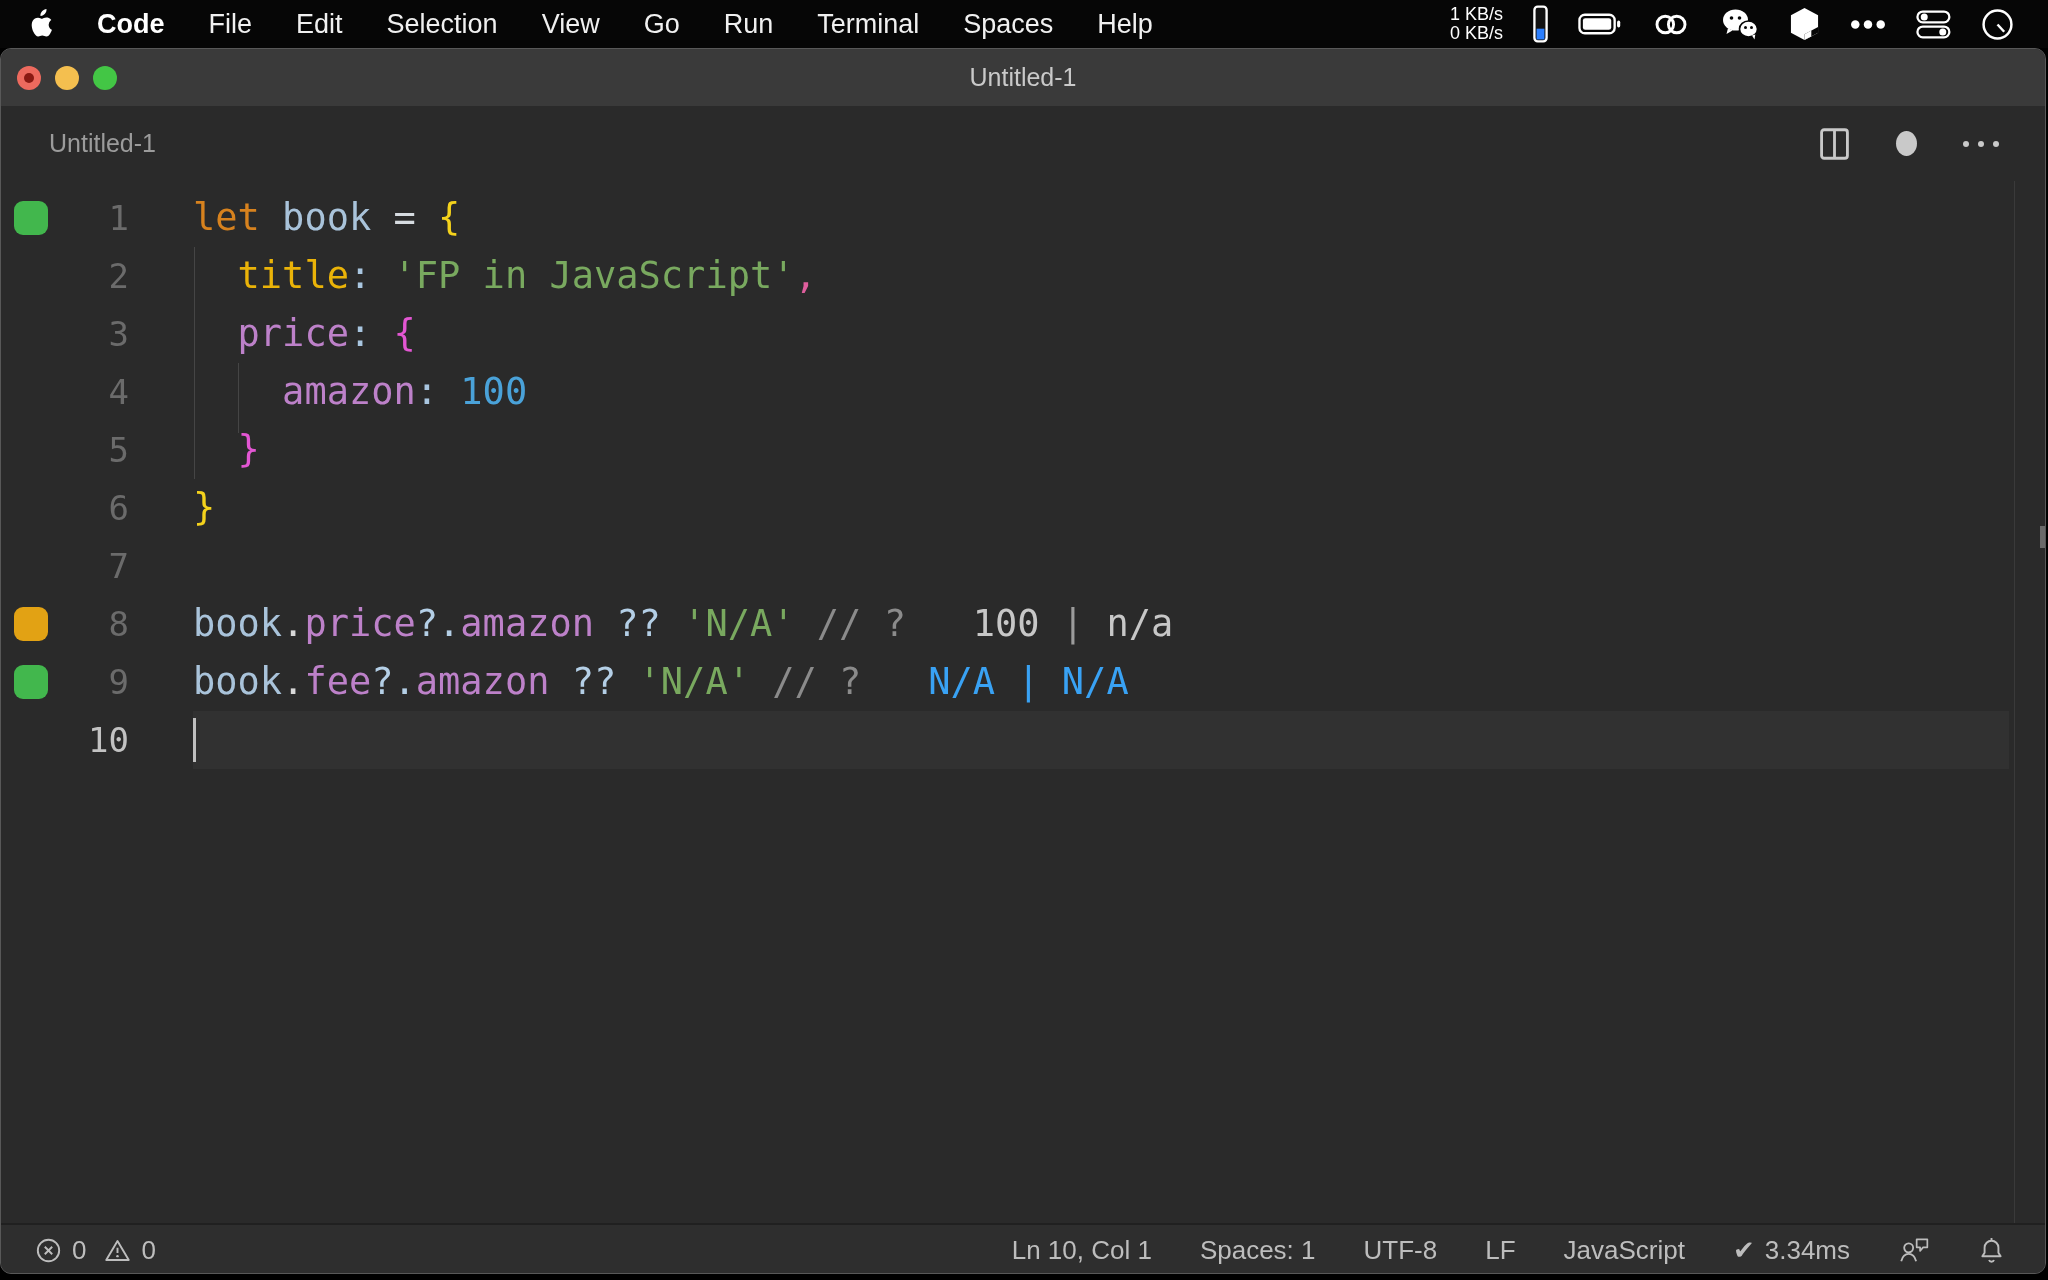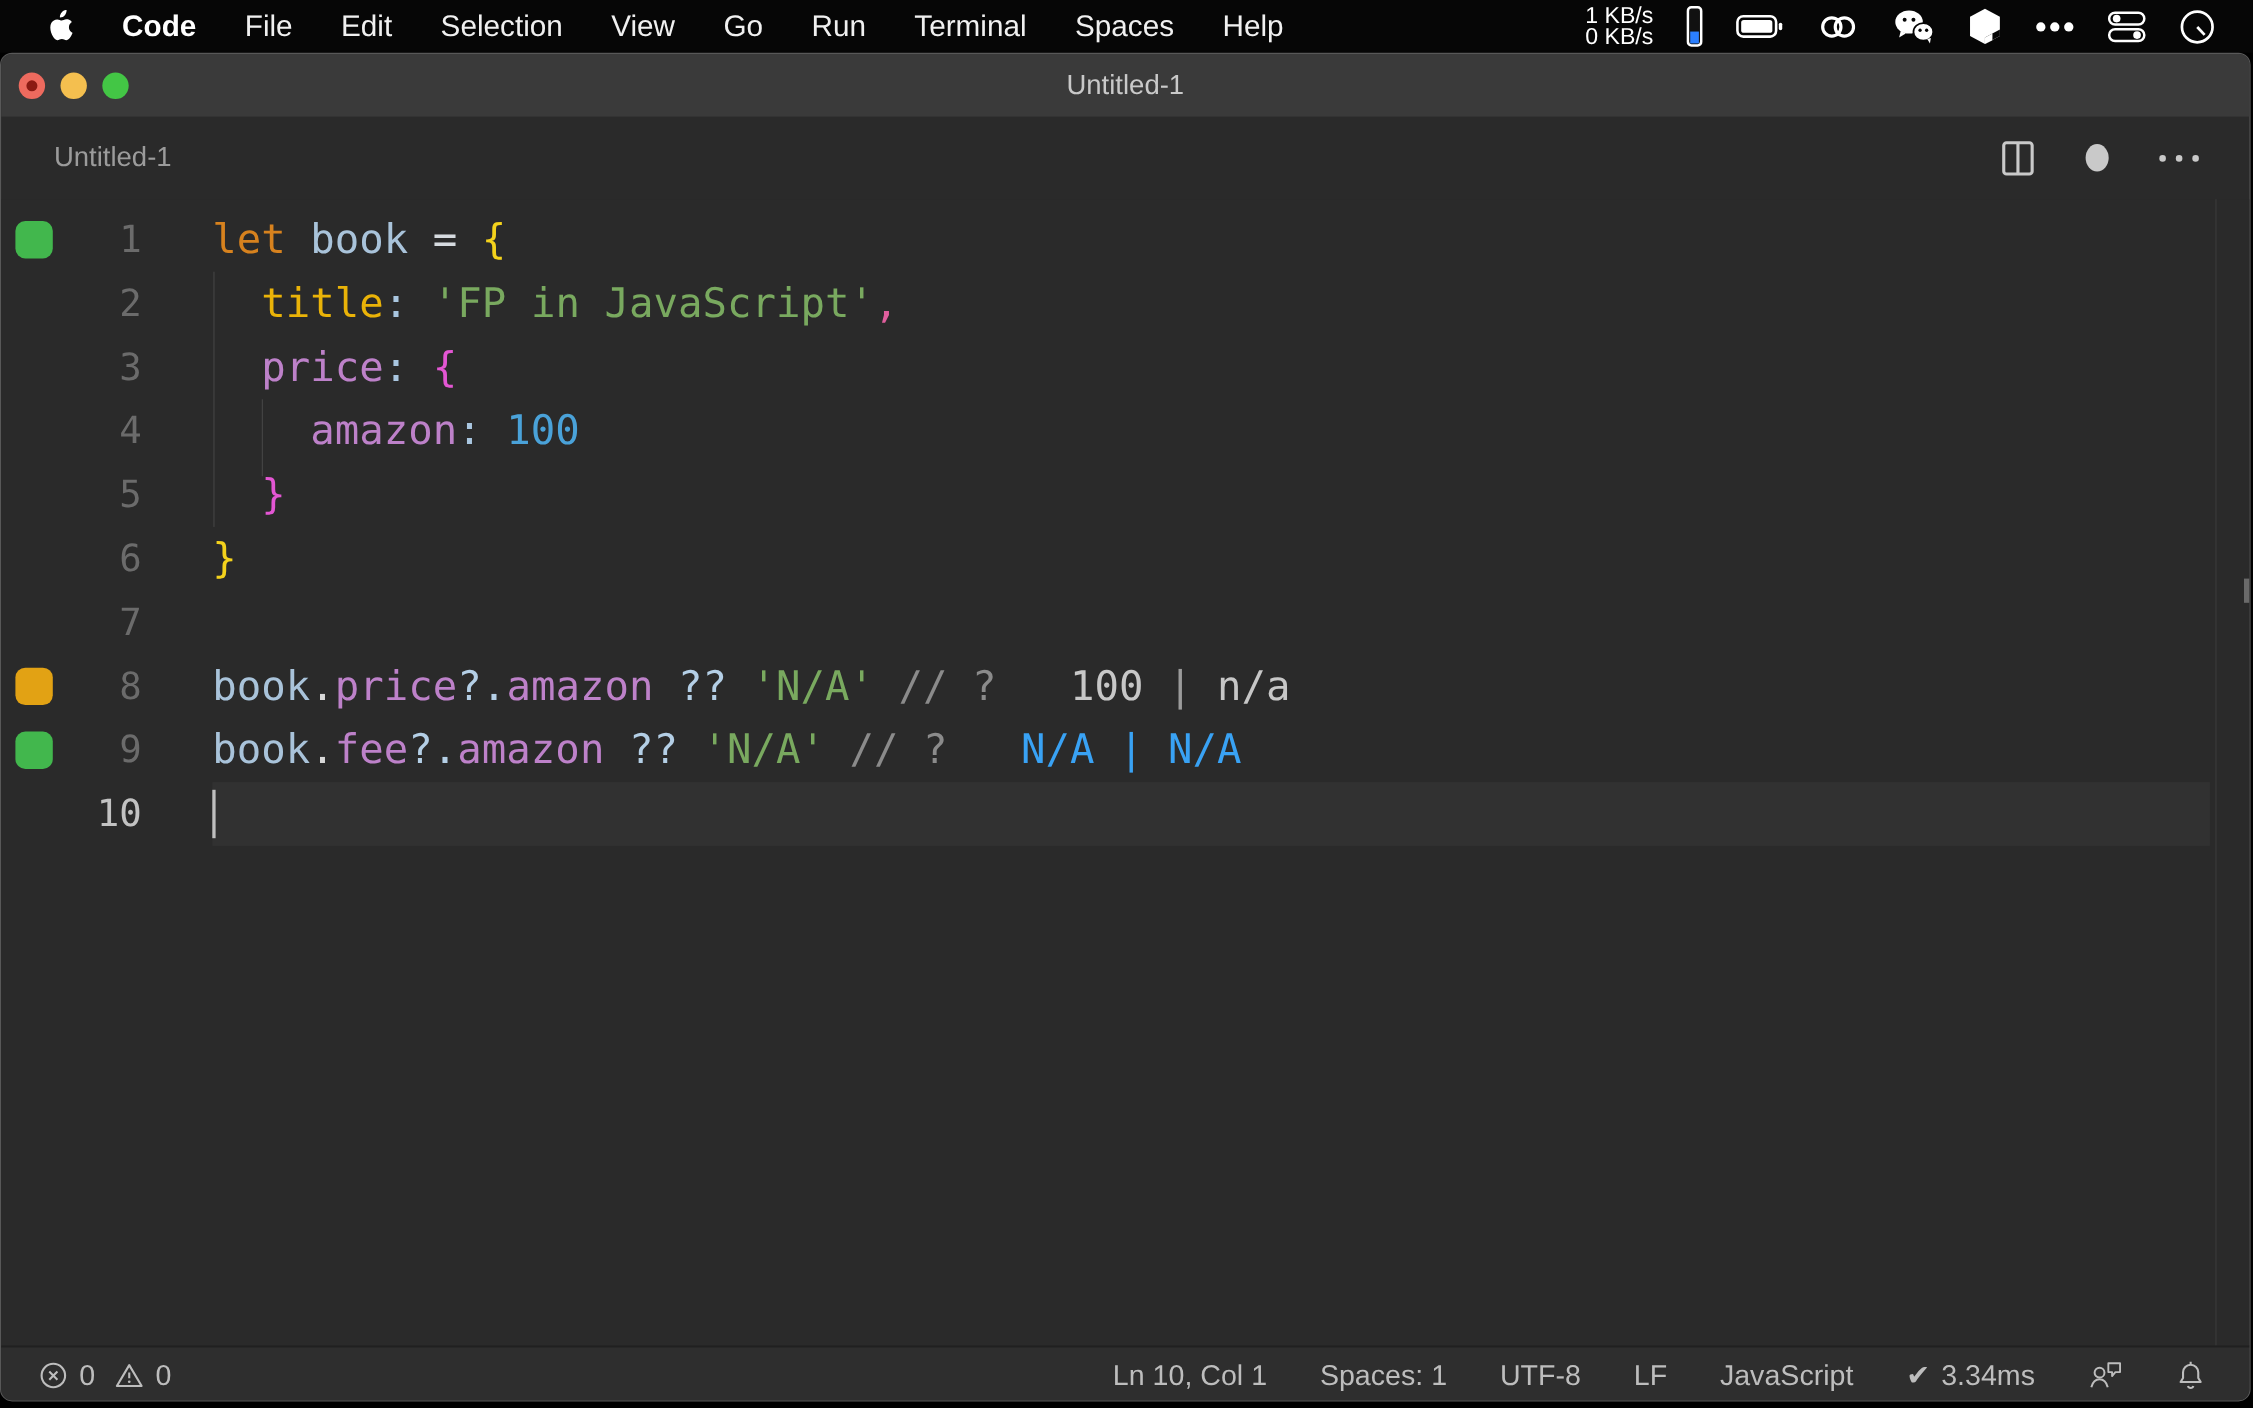--- a/index.html
+++ b/index.html
@@ -1,24 +1,24 @@
 <!DOCTYPE html>
 <html><head>
 <meta charset="utf-8">
 <style>
   html,body{margin:0;padding:0;background:#000;width:2048px;height:1280px;overflow:hidden;
     font-family:"Liberation Sans",sans-serif;-webkit-font-smoothing:antialiased;}
   
   .menubar{position:absolute;top:0;left:0;width:2048px;height:48px;background:#060606;
-    display:flex;align-items:center;padding:0 34px 0 42px;box-sizing:border-box;color:#f4f4f4;}
+    display:flex;align-items:center;padding:0 34px 0 28px;box-sizing:border-box;color:#f4f4f4;}
   .menubar-left{display:flex;align-items:center;gap:44px;font-size:27px;}
   .menu-item{color:#f0f0f0;}
   .app-menu{font-weight:700;color:#fff;}
   .menubar-right{margin-left:auto;display:flex;align-items:center;gap:30px;}
-  .net-speed{font-size:21px;line-height:19px;text-align:right;color:#fff;letter-spacing:0;}
+  .net-speed{font-size:18px;line-height:19px;text-align:right;color:#fff;letter-spacing:0;}
   .tray-icon{display:flex;align-items:center;justify-content:center;color:#fff;}
   
   .window{position:absolute;top:48px;left:0;width:2046px;height:1226px;background:#2a2a2a;
     border:1px solid #585858;border-radius:11px;box-sizing:border-box;overflow:hidden;}
   .titlebar{height:57px;background:#3a3a3a;position:relative;display:flex;align-items:center;justify-content:center;}
   .traffic{position:absolute;left:16px;top:17px;display:flex;gap:14px;}
   .tl{width:24px;height:24px;border-radius:50%;position:relative;}
   .tl-red{background:#ed6a5e;}
   .tl-red::after{content:"";position:absolute;left:7px;top:7px;width:10px;height:10px;border-radius:50%;background:#8a1a13;}
   .tl-yellow{background:#f4bf4f;}

